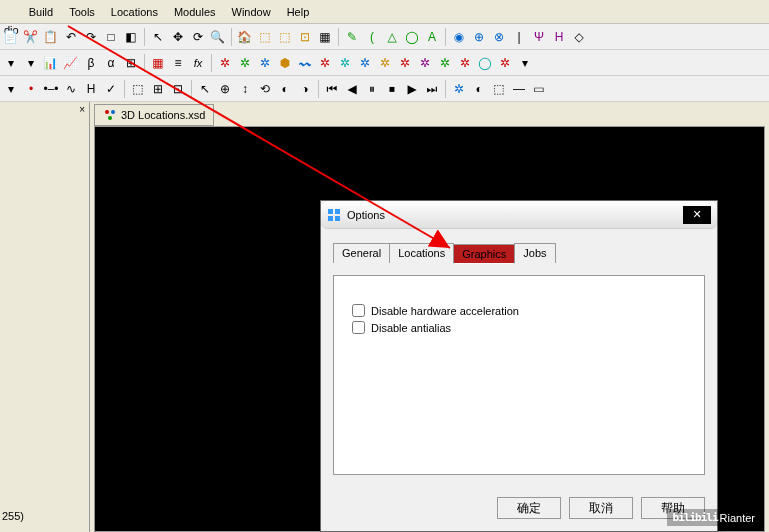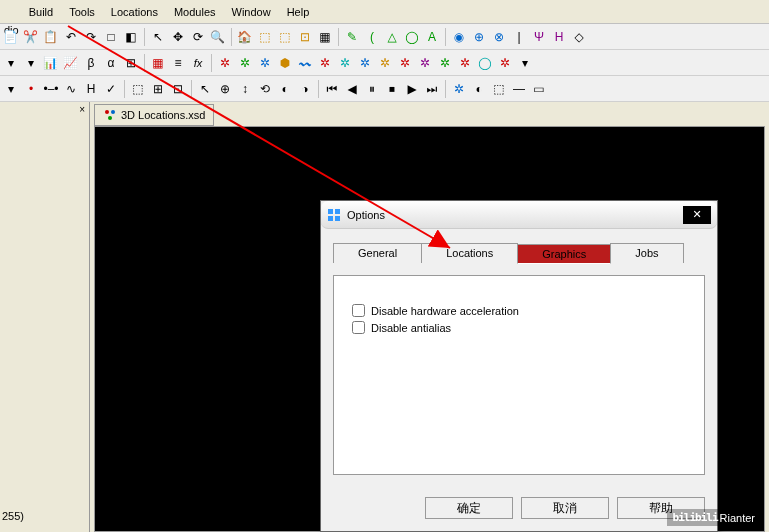--- a/index.html
+++ b/index.html
@@ -22,29 +22,29 @@
 .doc-tab .tab-icon { width: 14px; height: 14px; display: inline-block; }
 .viewport { background: #000; margin: 0 4px; height: calc(100% - 24px); border: 1px solid #999; }
 
 .dialog { position: absolute; left: 320px; top: 200px; width: 398px; background: #f0f0f0; border: 1px solid #666; box-shadow: 2px 2px 6px rgba(0,0,0,.3); z-index: 10; }
 .dialog-title { background: linear-gradient(#fff,#e0e0e0); height: 28px; display: flex; align-items: center; padding: 0 6px; border-bottom: 1px solid #ccc; border-radius: 7px; }
 .dialog-title .icon { width: 14px; height: 14px; margin-right: 6px; }
 .dialog-title .spacer { flex: 1; }
 .dialog-title .close { width: 28px; height: 18px; background: #000; color: #fff; text-align: center; line-height: 16px; font-size: 11px; }
 
 .tabs { display: flex; padding: 14px 12px 0 12px; font-family: "Courier New", monospace; font-size: 12px; }
-.tab { padding: 3px 24px; border: 1px solid #999; border-bottom: none; background: #f0f0f0; margin-right: -1px; position: relative; }
+.tab { padding: 3px 8px; border: 1px solid #999; border-bottom: none; background: #f0f0f0; margin-right: -1px; position: relative; }
 .tab.active { background: #b91c1c; border-bottom: 1px solid #fff; z-index: 2; top: 1px; }
 .tab-body { border: 1px solid #999; margin: 12px 12px; background: #fff; min-height: 200px; padding: 24px 18px; font-family: "Courier New", monospace; font-size: 12px; }
 
 .opt-row { display: flex; align-items: center; margin: 4px 0; }
 .opt-row input[type=checkbox] { margin-right: 6px; width: 13px; height: 13px; }
 
 .btn-row { display: flex; justify-content: flex-end; padding: 10px 12px 12px; gap: 8px; }
-.btn { width: 88px; height: 22px; background: #f0f0f0; border: 1px solid #999; font-size: 12px; }
+.btn { width: 64px; height: 22px; background: #f0f0f0; border: 1px solid #999; font-size: 12px; }
 
 .red-box { position: absolute; border: 2px solid #e00; pointer-events: none; }
 .red-circle { position: absolute; border: 2px solid #e00; border-radius: 50%; pointer-events: none; }
 svg.arrow { position: absolute; top: 0; left: 0; pointer-events: none; z-index: 20; }
 
 .watermark { position: absolute; right: 8px; bottom: 6px; color: #fff; font-size: 16px; display: flex; align-items: flex-end; gap: 2px; z-index: 30; background: rgba(0,0,0,.3); padding: 2px 6px; }
 .watermark .logo { font-family: monospace; font-weight: bold; letter-spacing: -1px; }
 </style>
 </head>
 <body>

